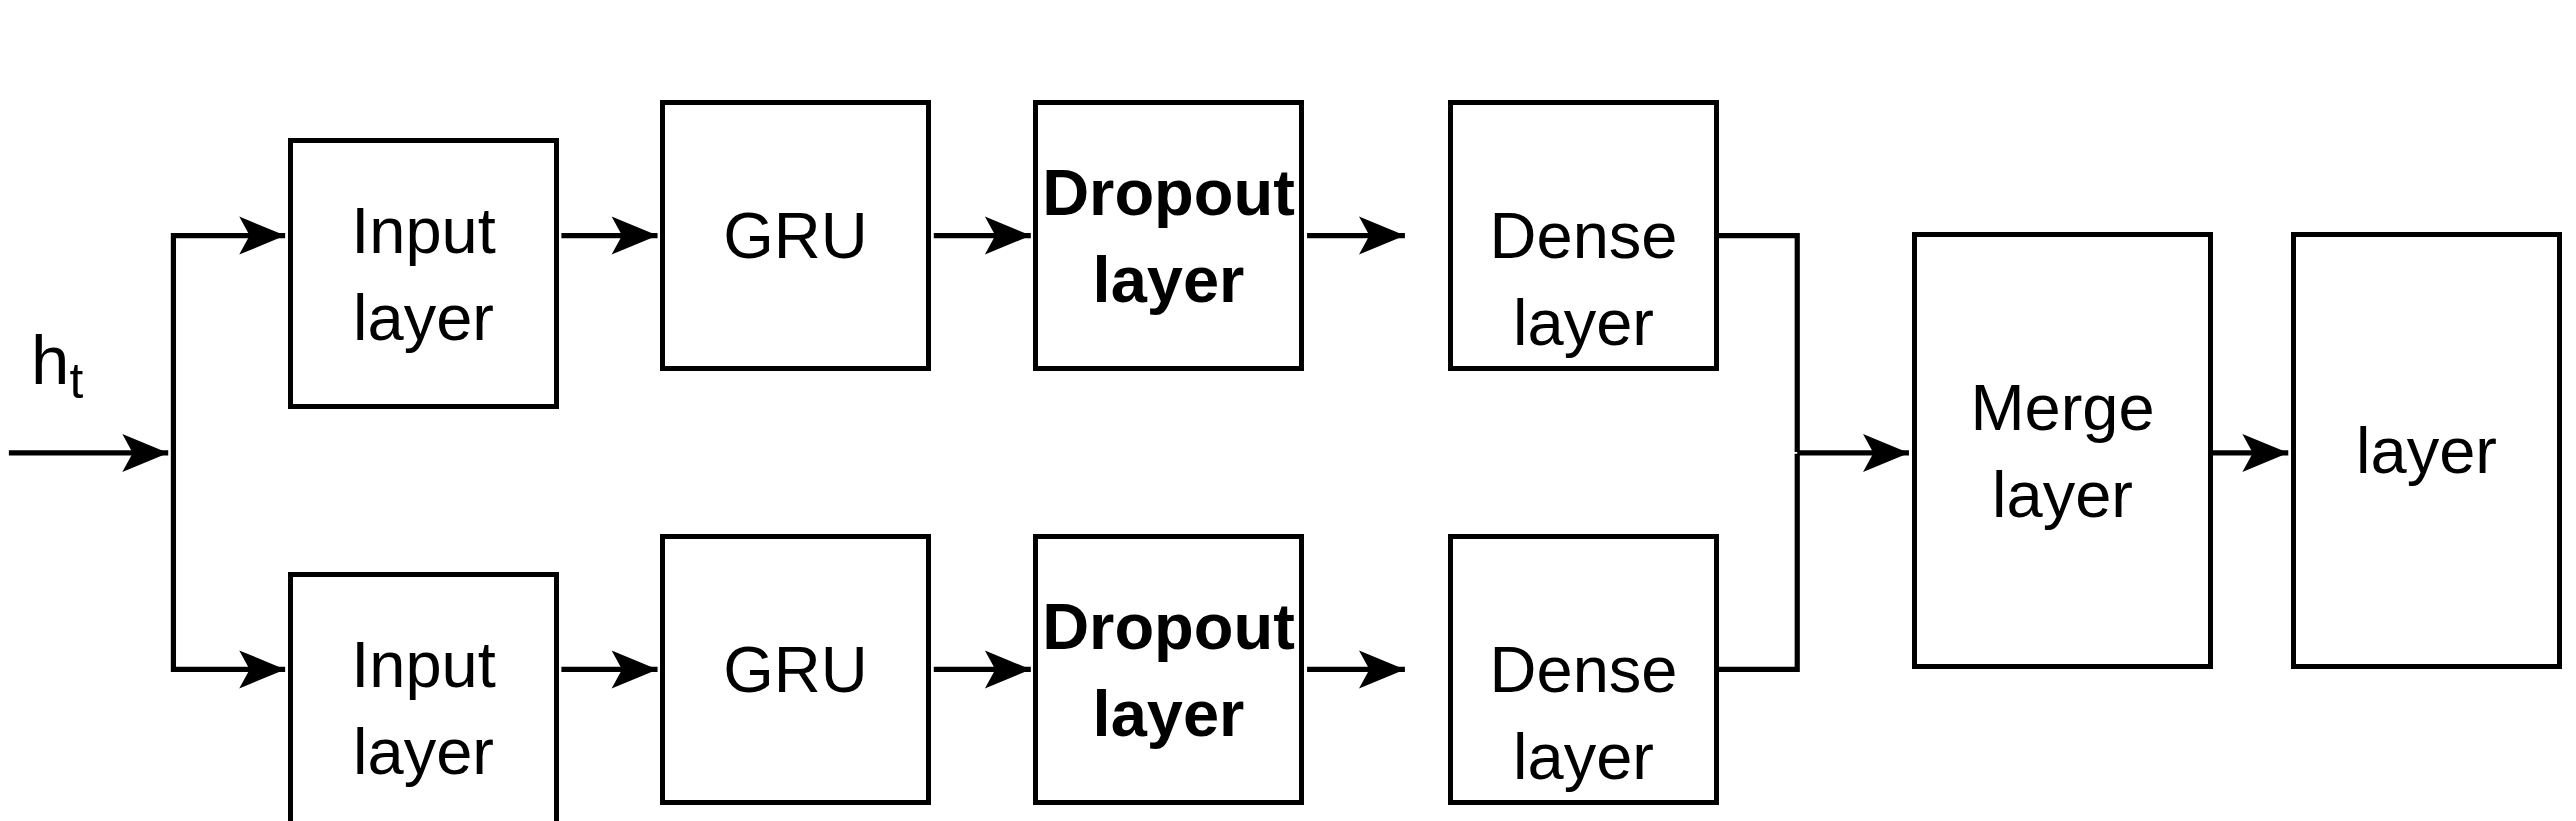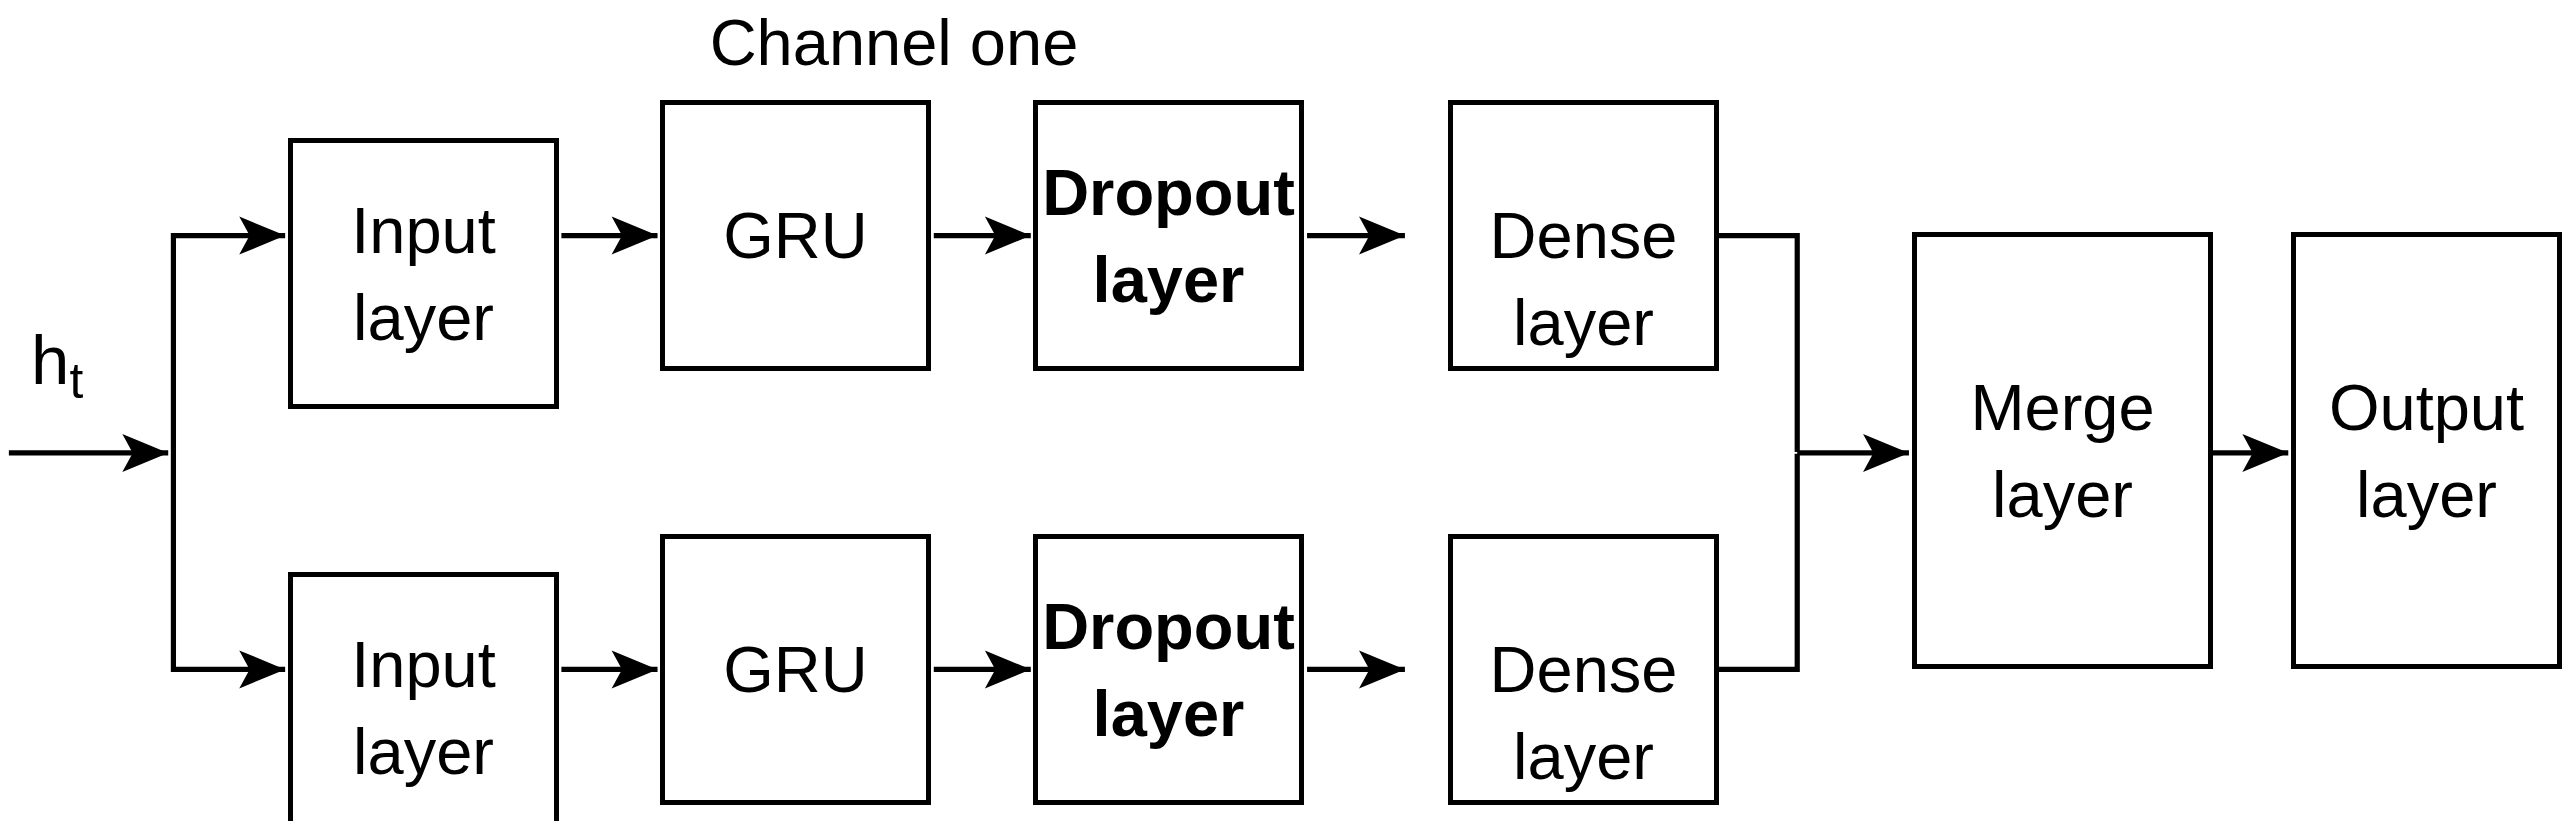--- a/index.html
+++ b/index.html
@@ -101,21 +101,20 @@
 
     <path d="M2075,523 L2204,523" stroke="#000000" stroke-width="6" fill="none" marker-end="url(#arrowhead)"></path>
 
     <path d="M2523,523 L2642,523" stroke="#000000" stroke-width="6" fill="none" marker-end="url(#arrowhead)"></path>
   </svg>
 
   <div class="signal-label">
     <span>h</span><sub>t</sub>
   </div>
 
-  <div class="channel-title title-one">Channel one</div>
 
   <div class="node node-std row-top col-1">
     <div>Input</div>
     <div>layer</div>
   </div>
   <div class="node node-std row-top col-2">
     <div>GRU</div>
     <div></div>
   </div>
   <div class="node node-std row-top col-3">
@@ -142,18 +141,17 @@
   <div class="node node-std row-bot col-4">
     <div>Dense</div>
     <div>layer</div>
   </div>
 
   <div class="node node-merge">
     <div>Merge</div>
     <div>layer</div>
   </div>
   <div class="node node-output">
-    <div>Output</div>
     <div>layer</div>
   </div>
 
 </div>
 
 
 </body></html>

